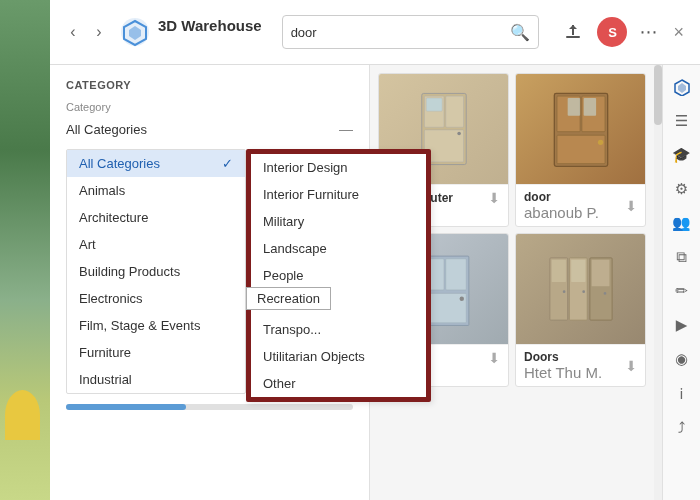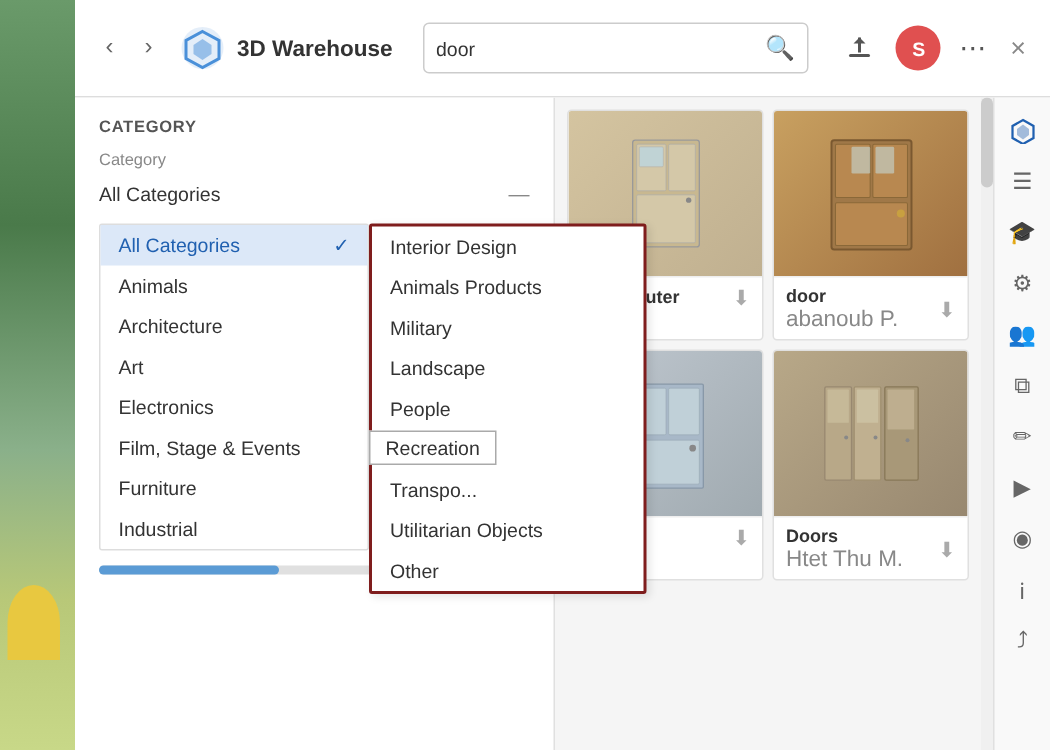--- a/index.html
+++ b/index.html
@@ -56,21 +56,20 @@
       background: none;
       cursor: pointer;
       color: #666;
       font-size: 16px;
       display: flex;
       align-items: center;
       justify-content: center;
     }
     .logo-area {
       display: flex;
-      align-items: center;
       gap: 8px;
     }
     .logo-icon {
       width: 30px;
       height: 30px;
     }
     .logo-text {
       font-size: 15px;
       font-weight: 600;
       color: #333;
@@ -223,21 +222,21 @@
       margin-left: 6px;
     }
 
     
     .right-col {
       position: absolute;
       left: 180px;
       top: 0;
       width: 185px;
       background: #fff;
-      border: 2px solid #7f1d1d;
+      border: 5px solid #7f1d1d;
       border-radius: 2px;
       z-index: 10;
       box-shadow: 2px 2px 6px rgba(0,0,0,0.1);
     }
     .right-col .cat-item {
       font-size: 13px;
     }
 
     
     .scroll-bar {
@@ -414,39 +413,42 @@
           <div class="cat-item">
               <span>Animals</span>
             </div>
           <div class="cat-item">
               <span>Architecture</span>
             </div>
           <div class="cat-item">
               <span>Art</span>
             </div>
           <div class="cat-item">
+              <span>Building Products</span>
+            </div>
+          <div class="cat-item">
               <span>Electronics</span>
             </div>
           <div class="cat-item">
               <span>Film, Stage &amp; Events</span>
             </div>
           <div class="cat-item">
               <span>Furniture</span>
             </div>
           <div class="cat-item">
               <span>Industrial</span>
             </div>
         </div>
 
         <div class="right-col">
           <div class="cat-item">
               <span>Interior Design</span>
             </div>
           <div class="cat-item">
-              <span>Animals Products</span>
+              <span>Interior Furniture</span>
             </div>
           <div class="cat-item">
               <span>Military</span>
             </div>
           <div class="cat-item">
               <span>Landscape</span>
             </div>
           <div class="cat-item">
               <span>People</span>
             </div>

